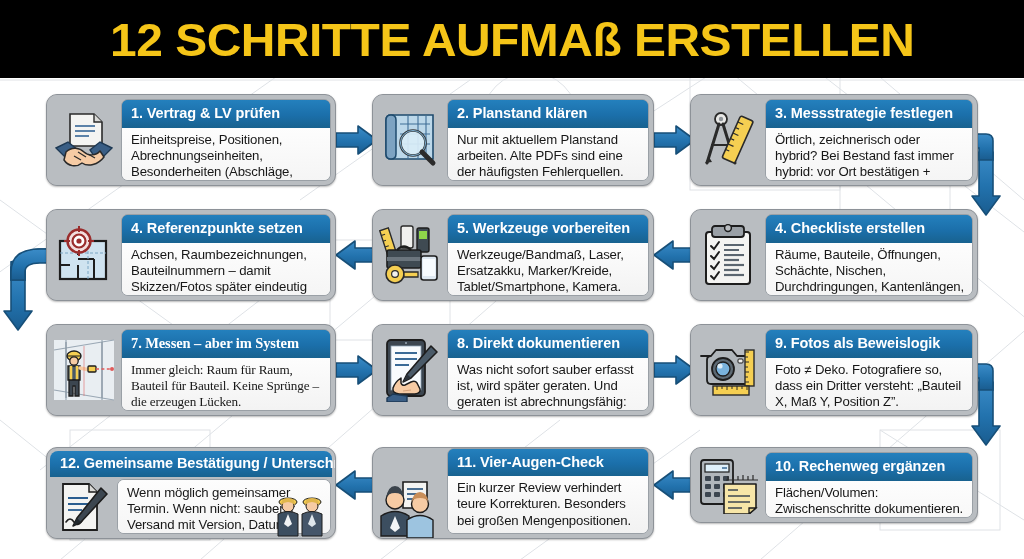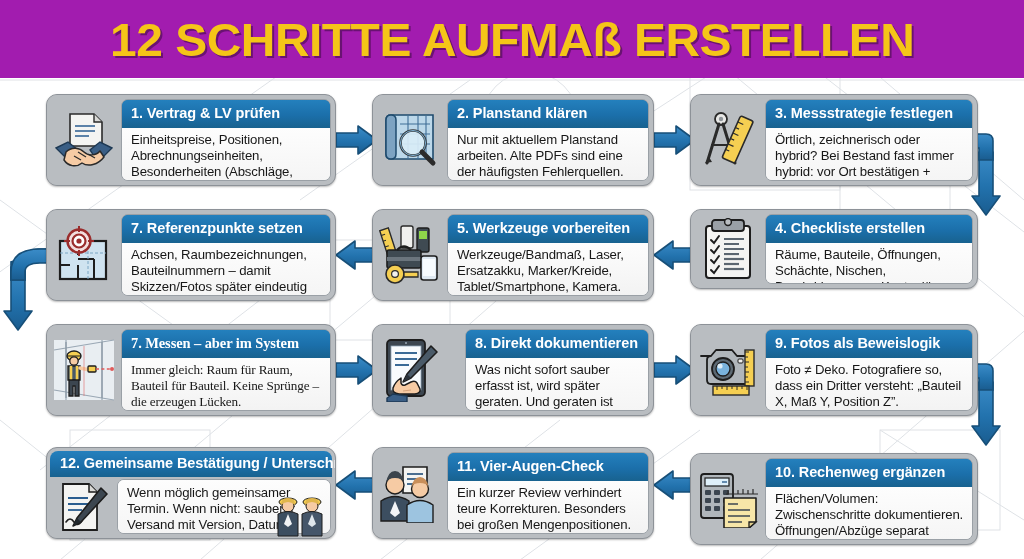--- a/index.html
+++ b/index.html
@@ -20,21 +20,21 @@
     z-index: 0;
     pointer-events: none;
   }
 
   
   #header {
     position: absolute;
     left: 0; top: 0;
     width: 1024px;
     height: 78px;
-    background: #a21caf;
+    background: #000000;
     z-index: 3;
     display: flex;
     align-items: center;
     justify-content: center;
   }
   #header-title {
     font-family: "Liberation Sans Narrow", "Liberation Sans", sans-serif;
     font-weight: 700;
     font-size: 47px;
     letter-spacing: -0.5px;
@@ -314,21 +314,21 @@
       </g>
       <circle cx="25" cy="16" r="11.5" fill="#f2dede" stroke="#9a2d2d" stroke-width="2.4"></circle>
       <circle cx="25" cy="16" r="6.5" fill="#fff" stroke="#9a2d2d" stroke-width="2.2"></circle>
       <circle cx="25" cy="16" r="2.6" fill="#9a2d2d"></circle>
       <g stroke="#9a2d2d" stroke-width="2">
         <path d="M25 1 v6 M25 25 v6 M10 16 h6 M34 16 h6"></path>
       </g>
     </svg>
   </div>
   <div class="card-main">
-    <div class="card-title">7. Referenzpunkte setzen</div>
+    <div class="card-title">4. Referenzpunkte setzen</div>
     <div class="card-body">Achsen, Raumbezeichnungen, Bauteilnummern – damit Skizzen/Fotos später eindeutig sind.</div>
   </div>
 </div>
 
 <div class="card" style="left:372px; top:209px; width:282px; height:92px;justify-content:space-between;">
   <div class="card-icon">
     <svg width="62" height="62" viewBox="0 0 62 62">
       <g transform="rotate(-18 12 22)">
         <rect x="6" y="4" width="9" height="34" fill="#f5cf52" stroke="#2a2a2a" stroke-width="1.4"></rect>
         <g stroke="#2a2a2a" stroke-width="1">
@@ -351,21 +351,21 @@
       <rect x="42" y="32" width="16" height="24" rx="2.5" fill="#dfe9f2" stroke="#1d1d1d" stroke-width="1.6"></rect>
       <rect x="44" y="35" width="12" height="17" fill="#f7fbfe"></rect>
     </svg>
   </div>
   <div class="card-main">
     <div class="card-title">5. Werkzeuge vorbereiten</div>
     <div class="card-body">Werkzeuge/Bandmaß, Laser, Ersatzakku, Marker/Kreide, Tablet/Smartphone, Kamera.</div>
   </div>
 </div>
 
-<div class="card" style="left:690px; top:209px; width:288px; height:80px;justify-content:center;">
+<div class="card" style="left:690px; top:209px; width:288px; height:92px;justify-content:center;">
   <div class="card-icon">
     <svg width="52" height="62" viewBox="0 0 52 62">
       <rect x="4" y="8" width="44" height="52" rx="3" fill="#f4f4f2" stroke="#1d1d1d" stroke-width="2"></rect>
       <rect x="10" y="2" width="32" height="11" rx="3" fill="#9aa0a6" stroke="#1d1d1d" stroke-width="1.8"></rect>
       <circle cx="26" cy="4" r="3.4" fill="#b9bdc1" stroke="#1d1d1d" stroke-width="1.5"></circle>
       <g stroke="#1d1d1d" stroke-width="2" fill="none" stroke-linecap="round">
         <path d="M9 22 l3 3 l5 -7"></path>
         <path d="M9 32 l3 3 l5 -7"></path>
         <path d="M9 42 l3 3 l5 -7"></path>
         <path d="M9 52 l3 3 l5 -7"></path>
@@ -409,21 +409,21 @@
       <circle cx="60" cy="31" r="2" fill="#e05a5a"></circle>
       <path d="M32 8 v50" stroke="#e05a5a" stroke-width="1" opacity="0.55"></path>
     </svg>
   </div>
   <div class="card-main">
     <div class="card-title">7. Messen – aber im System</div>
     <div class="card-body">Immer gleich: Raum für Raum, Bauteil für Bauteil. Keine Sprünge – die erzeugen Lücken.</div>
   </div>
 </div>
 
-<div class="card" style="left:372px; top:324px; width:282px; height:92px;gap:18px;">
+<div class="card" style="left:372px; top:324px; width:282px; height:92px;">
   <div class="card-icon">
     <svg width="58" height="64" viewBox="0 0 58 64">
       <rect x="6" y="2" width="38" height="56" rx="4" fill="#3c4650" stroke="#1d1d1d" stroke-width="1.8"></rect>
       <rect x="10" y="8" width="30" height="44" fill="#f8fbfd" stroke="#8fa6b8" stroke-width="0.8"></rect>
       <circle cx="25" cy="5" r="1" fill="#9aa8b4"></circle>
       <path d="M20 55 h10" stroke="#9aa8b4" stroke-width="1.4"></path>
       <g stroke="#3a6a96" stroke-width="2">
         <path d="M14 15 h22"></path>
           <path d="M14 21 h22"></path>
           <path d="M14 27 h14"></path>
@@ -509,21 +509,21 @@
       <path d="M20 20 l-4 10 l4 3 l4 -3 z" fill="#f0f2f4"></path>
       <ellipse cx="44" cy="8" rx="9" ry="4" fill="#f5cf52" stroke="#1d1d1d" stroke-width="1"></ellipse>
       <circle cx="44" cy="12" r="6" fill="#f6cba4" stroke="#1d1d1d" stroke-width="1"></circle>
       <path d="M37 11 q7 -6 14 0 q0 -7 -7 -7 q-7 0 -7 7 z" fill="#e0b64c"></path>
       <path d="M34 20 q10 -5 20 0 v22 h-20 z" fill="#45566a" stroke="#1d1d1d" stroke-width="1"></path>
       <path d="M44 20 l-4 10 l4 3 l4 -3 z" fill="#dfe6ec"></path>
     </g>
   </svg>
 </div>
 
-<div class="card" style="left:372px; top:447px; width:282px; height:92px;">
+<div class="card" style="left:372px; top:447px; width:282px; height:92px;align-items:flex-end;">
   <div class="card-icon">
     <svg width="62" height="60" viewBox="0 0 62 60">
       <path d="M24 4 h24 v26 h-24 z" fill="#f4f4f2" stroke="#1d1d1d" stroke-width="1.6"></path>
       <g stroke="#4a6e90" stroke-width="1.8">
         <path d="M28 11 h16"></path>
           <path d="M28 16 h16"></path>
           <path d="M28 21 h10"></path>
       </g>
       <circle cx="16" cy="22" r="9" fill="#f6cba4" stroke="#1d1d1d" stroke-width="1.4"></circle>
       <path d="M7 20 q2 -12 9 -12 q7 0 9 12 q-2 -5 -9 -5 q-7 0 -9 5 z" fill="#3b444c"></path>
@@ -533,21 +533,21 @@
       <path d="M32.5 24 q2 -10 8.5 -10 q6.5 0 8.5 10 q-2 -4 -8.5 -4 q-6.5 0 -8.5 4 z" fill="#c98f5a"></path>
       <path d="M28 42 q13 -9 26 0 v18 h-26 z" fill="#9dc4e0" stroke="#1d1d1d" stroke-width="1.4"></path>
     </svg>
   </div>
   <div class="card-main">
     <div class="card-title">11. Vier-Augen-Check</div>
     <div class="card-body">Ein kurzer Review verhindert teure Korrekturen. Besonders bei großen Mengenpositionen.</div>
   </div>
 </div>
 
-<div class="card" style="left:690px; top:447px; width:288px; height:92px;margin-top:6px;">
+<div class="card" style="left:690px; top:447px; width:288px; height:76px;">
   <div class="card-icon">
     <svg width="60" height="58" viewBox="0 0 60 58">
       <rect x="3" y="4" width="32" height="44" rx="3" fill="#b0b6bb" stroke="#1d1d1d" stroke-width="1.8"></rect>
       <rect x="7" y="8" width="24" height="8" fill="#dff0fa" stroke="#1d1d1d" stroke-width="1.2"></rect>
       <path d="M24 12 h5" stroke="#3a6a96" stroke-width="1.6"></path>
       <g fill="#3c4650">
         <rect x="7" y="20" width="6" height="5" rx="1"></rect>
           <rect x="16" y="20" width="6" height="5" rx="1"></rect>
           <rect x="25" y="20" width="6" height="5" rx="1"></rect>
         <rect x="7" y="28" width="6" height="5" rx="1"></rect>

